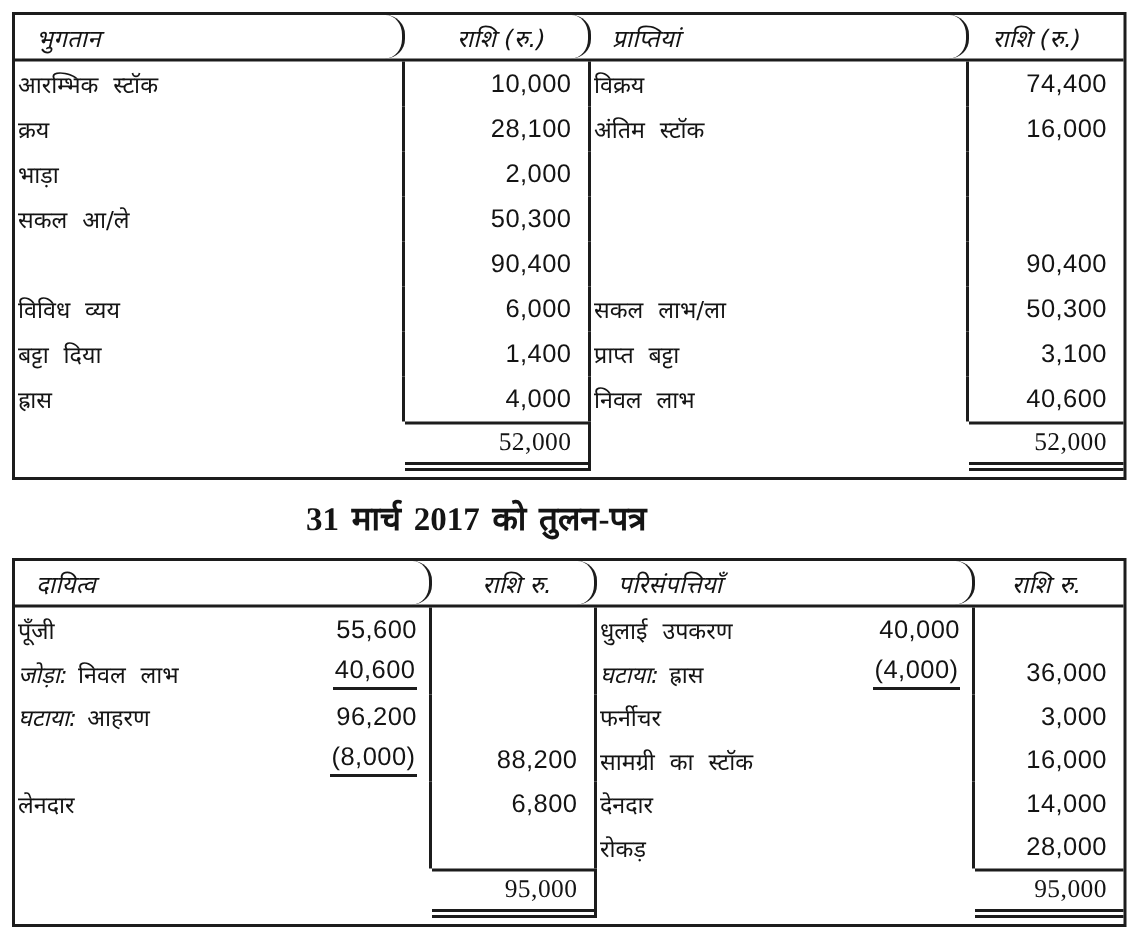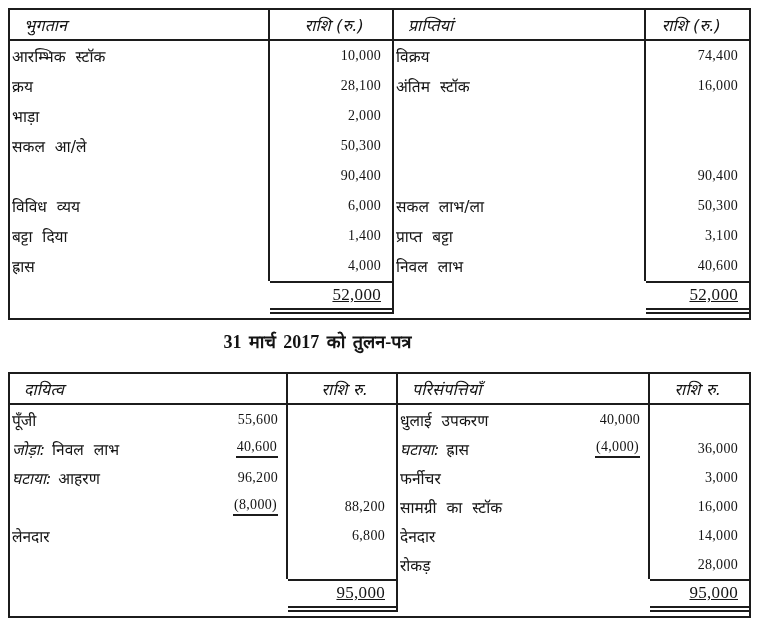--- a/index.html
+++ b/index.html
@@ -25,49 +25,50 @@
   .t1 .trow.data{ height:30px; }
   .t2 .trow.data{ height:29px; }
   .trow.totalrow{ height:37px; align-items:start; }
 
   .cell{ display:flex; align-items:center; min-width:0; }
   .br{ border-right:2px solid var(--line); }
 
   .hcell{
     font-style:italic; font-size:16px; padding-left:14px;
     letter-spacing:.2px;
+    border-radius:13px;
   }
   .hcell.amt{ justify-content:flex-end; padding-right:28px; padding-left:0; }
 
   .lab{ font-size:15.5px; padding-left:2px; word-spacing:5px; }
   .lab .prefix{ font-style:italic; margin-right:7px; word-spacing:2px; }
   .lab .prefix:empty{ margin-right:0; }
 
   .split{ justify-content:space-between; padding-right:8px; }
 
   .num, .amt-val, .sub{
-    font-family:Liberation Serif, serif;
-    font-size:14px; letter-spacing:.3px;
+    font-family:Liberation Sans, sans-serif;
+    font-size:17px; letter-spacing:.3px;
   }
   .amt{ justify-content:flex-end; padding-right:11px; }
   .sub{ white-space:nowrap; }
   .ul{ border-bottom:2px solid var(--line); padding:0 1px 1px 1px; }
 
-  .totalcell{ display:block; padding:0;text-decoration:underline; }
+  .totalcell{ display:block; padding:0; }
   .tbox{
     border-top:2px solid var(--line); border-bottom:2px solid var(--line);
     text-align:right; padding:2px 11px 3px 4px;
     font-family:"Liberation Serif","DejaVu Serif",serif;
     font-size:17px; letter-spacing:.3px;
   }
   .tdbl{ height:4px; border-bottom:2px solid var(--line); }
 
   .sheet-title{
     position:absolute; top:329px; left:0; width:635px;
-    text-align:center; font-weight:bold; font-size:18px;
+    text-align:center; font-weight:bold; font-size:22px;
     font-family:"Liberation Serif","DejaVu Serif",serif;
     word-spacing:3px;
   }
 </style>
 </head>
 <body>
 
 <div class="tbl t1">
 
   <div class="trow thead">

